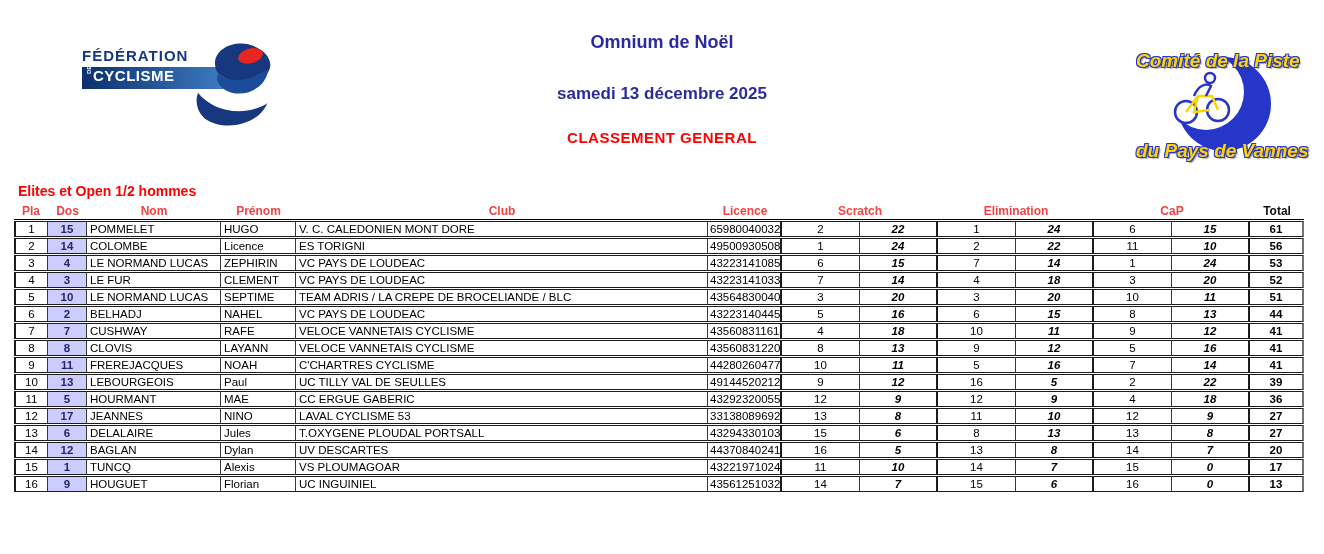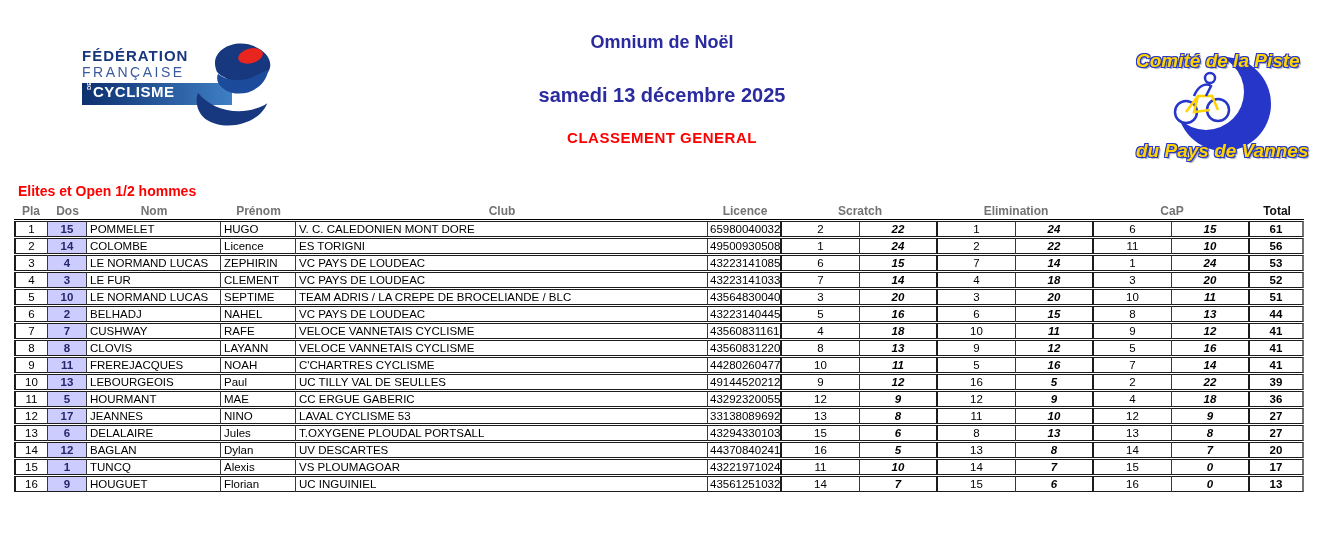--- a/index.html
+++ b/index.html
@@ -2,21 +2,21 @@
 <html><head>
 <meta charset="utf-8">
 <style>
   html,body{margin:0;padding:0;background:#fff;}
   .page{position:relative;width:1324px;height:554px;background:#fff;overflow:hidden;
         font-family:"Liberation Sans",sans-serif;}
 
   
   .doc-title,.doc-date,.doc-class{position:absolute;left:0;width:100%;text-align:center;font-weight:bold;}
   .doc-title{top:32px;font-size:18px;color:#2b2ba0;}
-  .doc-date{top:84px;font-size:20px;color:#2b2ba0;}
+  .doc-date{top:84px;font-size:17px;color:#2b2ba0;}
   .doc-class{top:129px;font-size:15px;color:#ff0000;letter-spacing:.5px;}
 
   
   .ffc-logo{position:absolute;left:82px;top:48px;width:195px;height:92px;}
   .ffc-l1{font-weight:bold;color:#17377e;font-size:15px;letter-spacing:1px;line-height:16px;}
   .ffc-l2{color:#3a5aa0;font-size:14px;letter-spacing:2.5px;line-height:16px;}
   .ffc-bar{margin-top:3px;width:150px;height:22px;background:linear-gradient(90deg,#0d2f6e,#3f7fc4);
            color:#fff;display:flex;align-items:flex-start;padding-left:3px;box-sizing:border-box;}
   .ffc-de{font-size:6px;font-weight:bold;transform:rotate(-90deg);width:8px;display:inline-block;}
   .ffc-l3{font-weight:bold;font-size:15px;letter-spacing:.5px;}
@@ -29,21 +29,21 @@
       text-shadow:-1px -1px 0 #2636c8,1px -1px 0 #2636c8,-1px 1px 0 #2636c8,1px 1px 0 #2636c8,2px 2px 1px rgba(60,60,60,.45);}
   .cdp-top{top:12px;}
   .cdp-bottom{bottom:2px;}
 
   
   .section-title{position:absolute;left:18px;top:183px;color:#ff0000;font-weight:bold;font-size:14px;}
 
   
   table.results{position:absolute;left:14px;top:200px;width:1290px;table-layout:fixed;
       border-collapse:separate;border-spacing:0 1px;font-size:11.5px;color:#000;}
-  thead th{color:#737373;font-weight:bold;font-size:12px;height:17px;vertical-align:bottom;
+  thead th{color:#ef4444;font-weight:bold;font-size:12px;height:17px;vertical-align:bottom;
       padding:0 0 1px 0;border-bottom:1px solid #000;text-align:center;}
   thead th.h-total{color:#111;}
   tbody td{height:14px;line-height:14px;border-top:1.5px solid #1c1c1c;border-bottom:1.5px solid #1c1c1c;
       border-right:1px solid #383838;padding:0 2px;overflow:hidden;white-space:nowrap;box-sizing:border-box;}
   tbody td:first-child{border-left:2px solid #1c1c1c;}
   tbody td.thick-r{border-right:2px solid #1c1c1c;}
   td.c-pla{text-align:center;}
   td.c-dos{text-align:center;background:#ccccff;color:#26266b;font-weight:bold;}
   td.c-nom,td.c-prenom,td.c-club{text-align:left;padding-left:3px;}
   td.c-lic{text-align:right;padding-right:2px;}
@@ -51,21 +51,20 @@
   td.c-pts{text-align:center;font-weight:bold;font-style:italic;}
   td.c-total{text-align:center;font-weight:bold;border-right:2px solid #737373;}
 </style>
 </head>
 <body>
 
 <div class="page">
 
   <div class="ffc-logo">
     <div class="ffc-l1">FÉDÉRATION</div>
-    <div class="ffc-l2">FRANÇAISE</div>
     <div class="ffc-bar">
       <span class="ffc-de">DE</span>
       <span class="ffc-l3">CYCLISME</span>
     </div>
     <svg class="ffc-swoosh" width="105" height="100" viewBox="0 0 100 95">
       <path d="M38,30 C30,12 50,0 68,4 C84,8 93,20 87,30 C80,41 60,44 48,37 C43,34 40,33 38,30 Z" fill="#17377e"></path>
       <path d="M87,28 C85,44 68,54 52,50 C42,47 36,40 39,32 C48,40 66,40 76,33 Z" fill="#1c4b9b"></path>
       <ellipse cx="70" cy="15" rx="12" ry="7" transform="rotate(-14 70 15)" fill="#e8251f"></ellipse>
       <path d="M20,50 C34,68 64,74 86,60 C78,80 46,88 27,75 C19,69 17,58 20,50 Z" fill="#17377e"></path>
     </svg>

